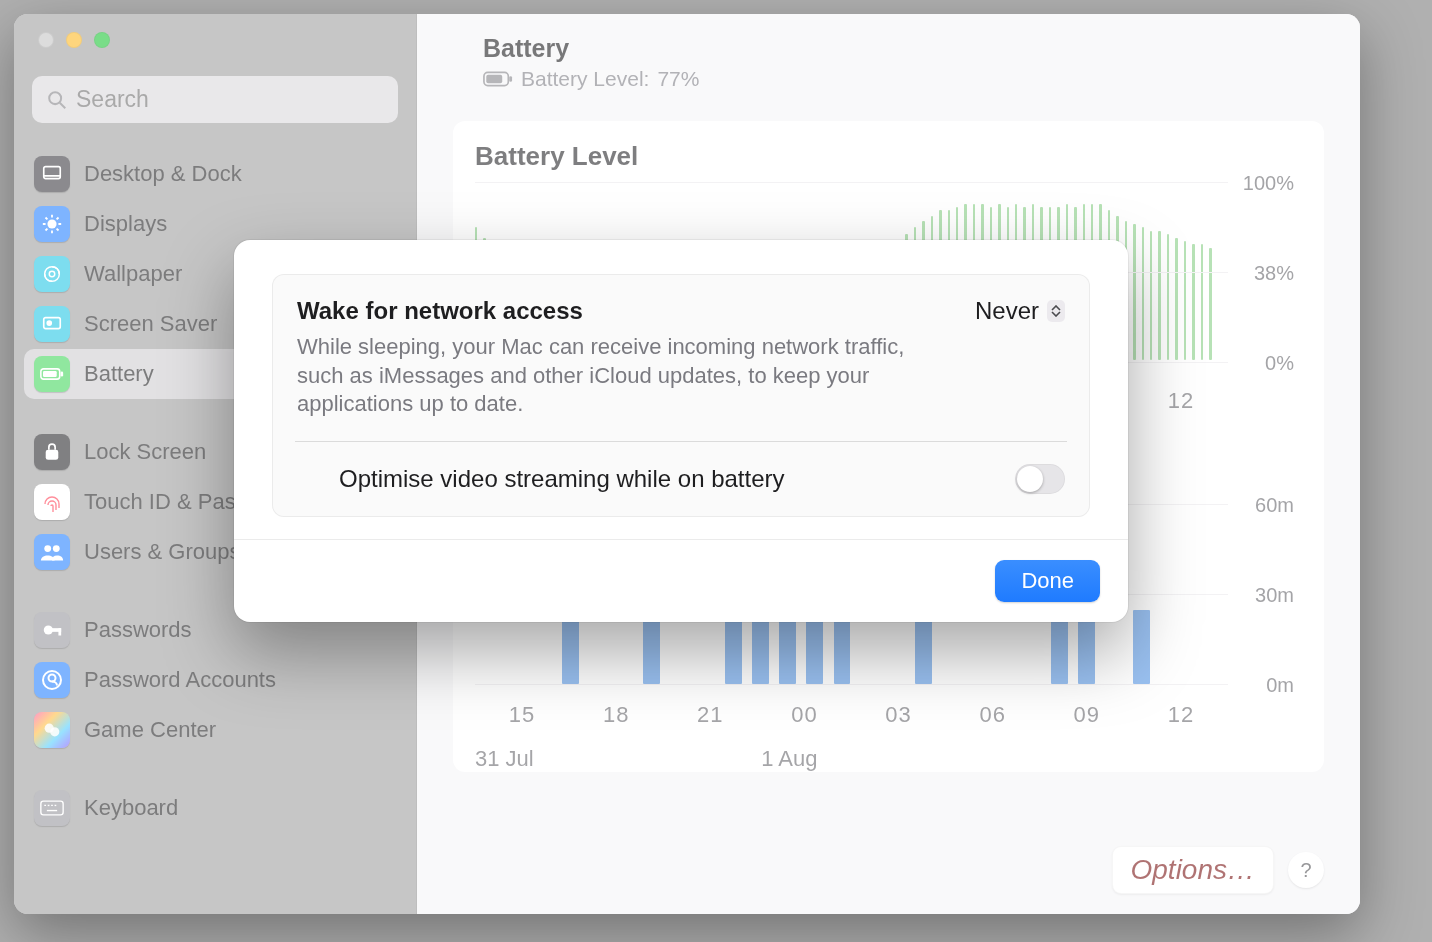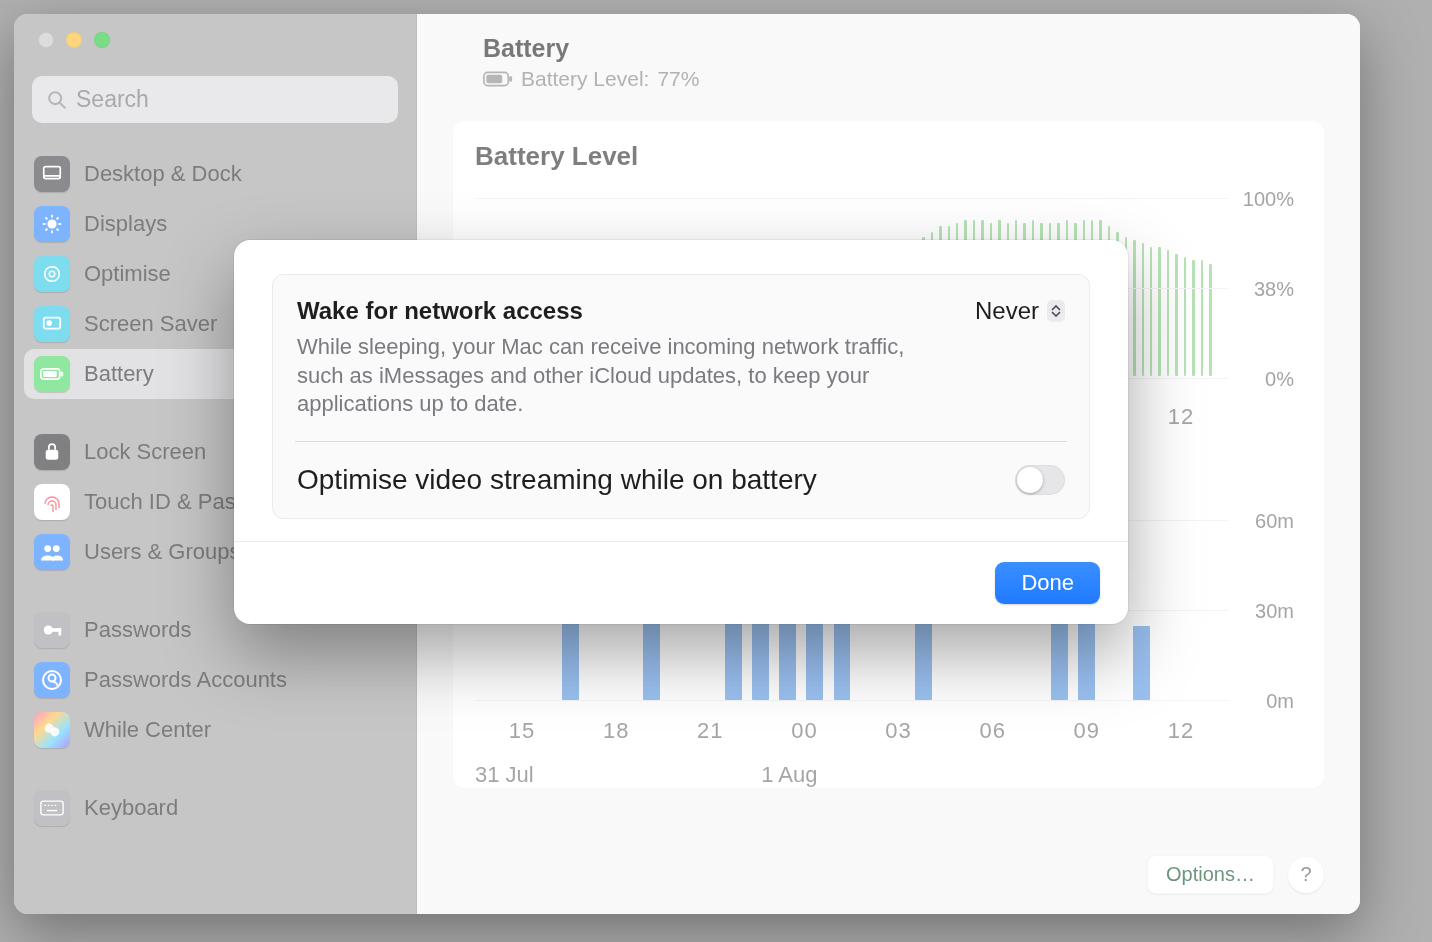--- a/index.html
+++ b/index.html
@@ -115,21 +115,21 @@
     .card {
       margin-top: 30px;
       background: #ffffff;
       border-radius: 12px;
       padding: 20px 22px 0 22px;
     }
     .card-title {
       font-size: 26px;
       font-weight: 700;
       color: #303032;
-      margin-bottom: 26px;
+      margin-bottom: 10px;
     }
     
     .chart1 {
       position: relative;
       height: 180px;
       display: flex;
       gap: 6px;
       align-items: flex-end;
       padding-bottom: 2px;
     }
@@ -184,23 +184,24 @@
       right: 36px;
       display: flex;
       gap: 14px;
       align-items: center;
     }
     .btn {
       background: #fff;
       border: 1px solid rgba(0,0,0,0.06);
       border-radius: 9px;
       padding: 7px 18px;
-      font-size: 20px;
-      color: #14532d;
+      font-size: 28px;
+      color: #7f1d1d;
       box-shadow: 0 1px 2px rgba(0,0,0,0.08);
+      font-style: italic;
     }
     .help-btn {
       width: 36px; height: 36px;
       border-radius: 50%;
       background: #fff;
       display:flex; align-items:center; justify-content:center;
       font-size: 20px;
       color: #58585c;
       box-shadow: 0 1px 2px rgba(0,0,0,0.12);
     }
@@ -261,22 +262,23 @@
       height: 1px;
       background: rgba(0,0,0,0.12);
       margin: 22px -2px 22px -2px;
     }
     .row2 {
       display: flex;
       justify-content: space-between;
       align-items: center;
     }
     .row2 span {
-      font-size: 28px;
+      font-size: 24px;
       color: #1e1e20;
+      margin-left: 42px;
     }
     .switch {
       width: 50px; height: 30px;
       border-radius: 30px;
       background: #e6e5e8;
       position: relative;
       box-shadow: inset 0 0 0 1px rgba(0,0,0,0.04);
     }
     .switch .knob {
       position: absolute;
@@ -350,21 +352,21 @@
         <span>Displays</span>
       </div>
       <div class="nav-item">
         <div class="nav-icon" style="background:#2ec9e6">
           <svg width="22" height="22" viewBox="0 0 24 24" fill="none" stroke="#fff" stroke-width="1.6">
               <circle cx="12" cy="12" r="8"></circle>
               <circle cx="12" cy="12" r="3"></circle>
               <path d="M12 4 a8 8 0 0 1 8 8 M12 20 a8 8 0 0 1 -8 -8"></path>
             </svg>
         </div>
-        <span>Optimise</span>
+        <span>Wallpaper</span>
       </div>
       <div class="nav-item">
         <div class="nav-icon" style="background:#2ec9e6">
           <svg width="22" height="22" viewBox="0 0 24 24" fill="none" stroke="#fff" stroke-width="1.8">
               <rect x="3" y="5" width="18" height="12" rx="2"></rect>
               <circle cx="9" cy="11" r="2.2" fill="#fff"></circle>
             </svg>
         </div>
         <span>Screen Saver</span>
       </div>
@@ -425,30 +427,30 @@
         <span>Passwords</span>
       </div>
       <div class="nav-item">
         <div class="nav-icon" style="background:#2f86ff">
           <svg width="24" height="24" viewBox="0 0 24 24" fill="none" stroke="#fff" stroke-width="2">
               <circle cx="12" cy="12" r="9"></circle>
               <circle cx="12" cy="10" r="3.5"></circle>
               <path d="M12 13.5c3 0 5 2 5 4"></path>
             </svg>
         </div>
-        <span>Passwords Accounts</span>
+        <span>Password Accounts</span>
       </div>
       <div class="nav-item">
         <div class="nav-icon" style="background:linear-gradient(135deg,#ff5fa2,#ffc24a,#5ad1ff,#8b5cff)">
           <svg width="22" height="22" viewBox="0 0 24 24">
               <circle cx="9" cy="10" r="5" fill="rgba(255,255,255,0.85)"></circle>
               <circle cx="15" cy="14" r="5" fill="rgba(255,255,255,0.85)"></circle>
             </svg>
         </div>
-        <span>While Center</span>
+        <span>Game Center</span>
       </div>
 
       <div class="nav-spacer"></div>
 
       <div class="nav-item">
         <div class="nav-icon" style="background:#9b9ba2">
           <svg width="24" height="16" viewBox="0 0 28 18" fill="none" stroke="#fff" stroke-width="1.6">
               <rect x="1" y="1" width="26" height="16" rx="3"></rect>
               <line x1="5" y1="6" x2="7" y2="6"></line>
               <line x1="9" y1="6" x2="11" y2="6"></line>

